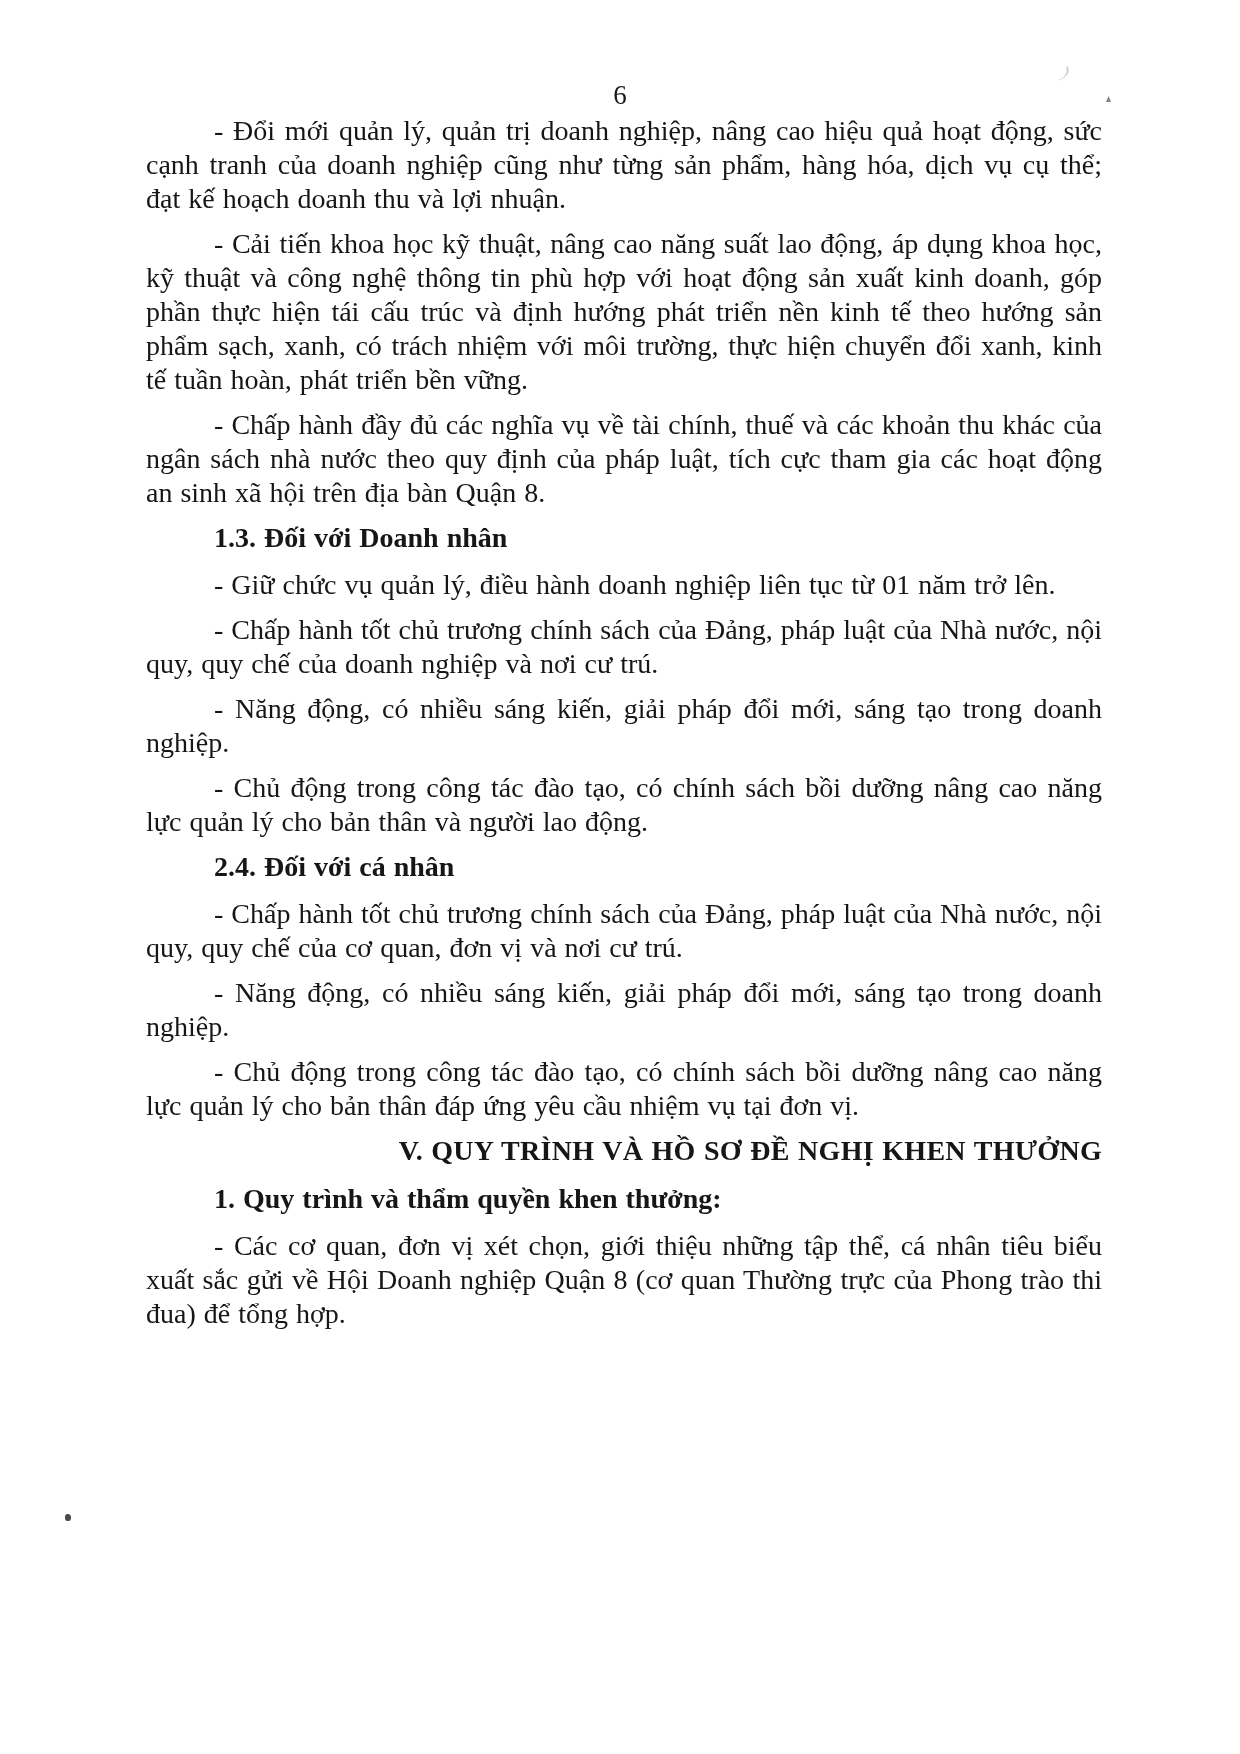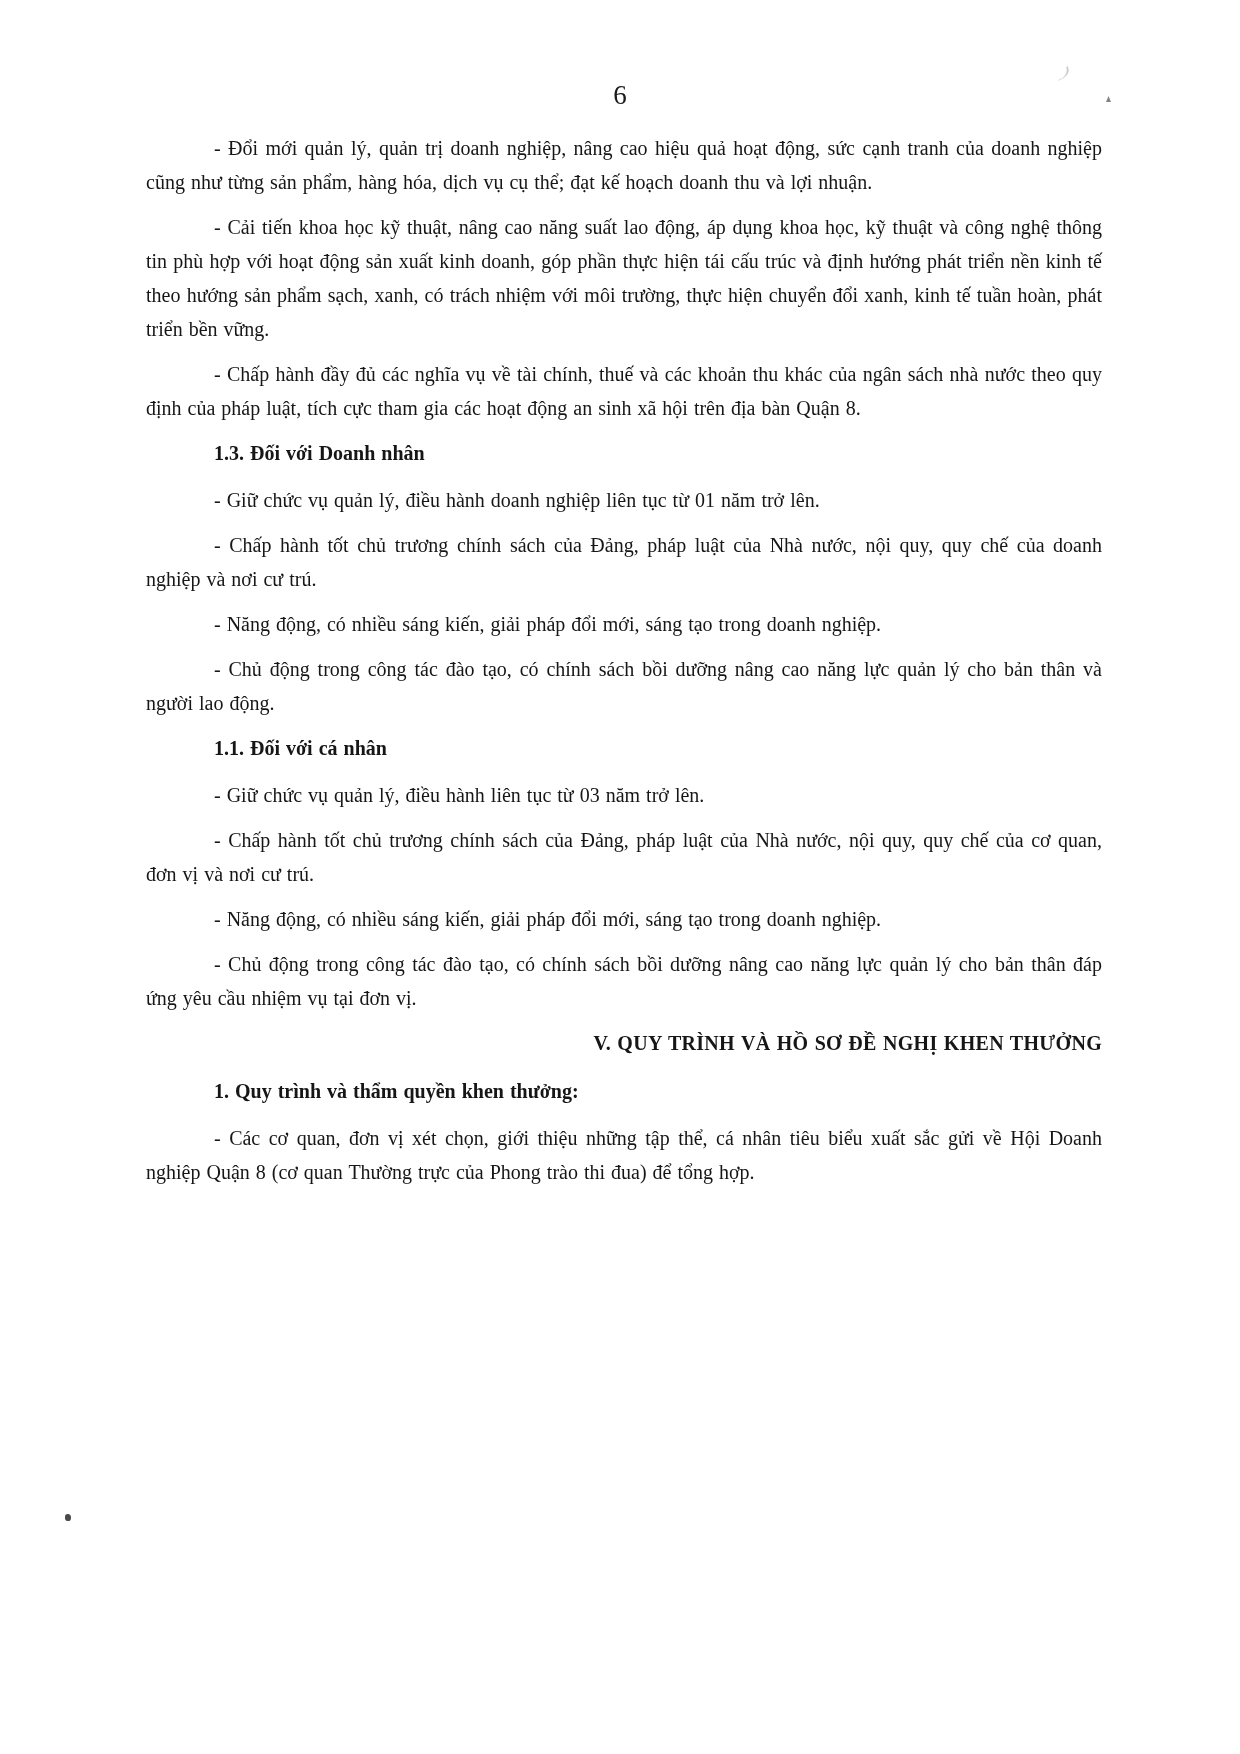--- a/index.html
+++ b/index.html
@@ -21,24 +21,24 @@
     position: absolute;
     top: 80px;
     left: 0;
     width: 1240px;
     text-align: center;
     font-size: 27px;
     color: #1a1a1a;
   }
   .content {
     position: absolute;
-    top: 131px;
+    top: 114px;
     left: 146px;
     width: 956px;
-    font-size: 20px;
+    font-size: 28px;
     line-height: 34px;
   }
   .content p {
     margin: 0 0 11px 0;
     text-indent: 68px;
     text-align: justify;
     word-spacing: 1px;
   }
   .content p.heading {
     font-weight: bold;
@@ -94,22 +94,21 @@
 
   <div class="content">
     <p>- Đổi mới quản lý, quản trị doanh nghiệp, nâng cao hiệu quả hoạt động, sức cạnh tranh của doanh nghiệp cũng như từng sản phẩm, hàng hóa, dịch vụ cụ thể; đạt kế hoạch doanh thu và lợi nhuận.</p>
     <p>- Cải tiến khoa học kỹ thuật, nâng cao năng suất lao động, áp dụng khoa học, kỹ thuật và công nghệ thông tin phù hợp với hoạt động sản xuất kinh doanh, góp phần thực hiện tái cấu trúc và định hướng phát triển nền kinh tế theo hướng sản phẩm sạch, xanh, có trách nhiệm với môi trường, thực hiện chuyển đổi xanh, kinh tế tuần hoàn, phát triển bền vững.</p>
     <p>- Chấp hành đầy đủ các nghĩa vụ về tài chính, thuế và các khoản thu khác của ngân sách nhà nước theo quy định của pháp luật, tích cực tham gia các hoạt động an sinh xã hội trên địa bàn Quận 8.</p>
     <p class="heading">1.3. Đối với Doanh nhân</p>
     <p>- Giữ chức vụ quản lý, điều hành doanh nghiệp liên tục từ 01 năm trở lên.</p>
     <p>- Chấp hành tốt chủ trương chính sách của Đảng, pháp luật của Nhà nước, nội quy, quy chế của doanh nghiệp và nơi cư trú.</p>
     <p>- Năng động, có nhiều sáng kiến, giải pháp đổi mới, sáng tạo trong doanh nghiệp.</p>
     <p>- Chủ động trong công tác đào tạo, có chính sách bồi dưỡng nâng cao năng lực quản lý cho bản thân và người lao động.</p>
-    <p class="heading">1.1. Đối với cá nhân</p>
-    <p>- Giữ chức vụ quản lý, điều hành liên tục từ 03 năm trở lên.</p>
+    <p class="heading">2.4. Đối với cá nhân</p>
     <p>- Chấp hành tốt chủ trương chính sách của Đảng, pháp luật của Nhà nước, nội quy, quy chế của cơ quan, đơn vị và nơi cư trú.</p>
     <p>- Năng động, có nhiều sáng kiến, giải pháp đổi mới, sáng tạo trong doanh nghiệp.</p>
     <p>- Chủ động trong công tác đào tạo, có chính sách bồi dưỡng nâng cao năng lực quản lý cho bản thân đáp ứng yêu cầu nhiệm vụ tại đơn vị.</p>
     <p class="heading-major">V. QUY TRÌNH VÀ HỒ SƠ ĐỀ NGHỊ KHEN THƯỞNG</p>
     <p class="heading">1. Quy trình và thẩm quyền khen thưởng:</p>
     <p>- Các cơ quan, đơn vị xét chọn, giới thiệu những tập thể, cá nhân tiêu biểu xuất sắc gửi về Hội Doanh nghiệp Quận 8 (cơ quan Thường trực của Phong trào thi đua) để tổng hợp.</p>
   </div>
 
   <div class="speck speck-curl"></div>
   <div class="speck speck-tick"></div>

